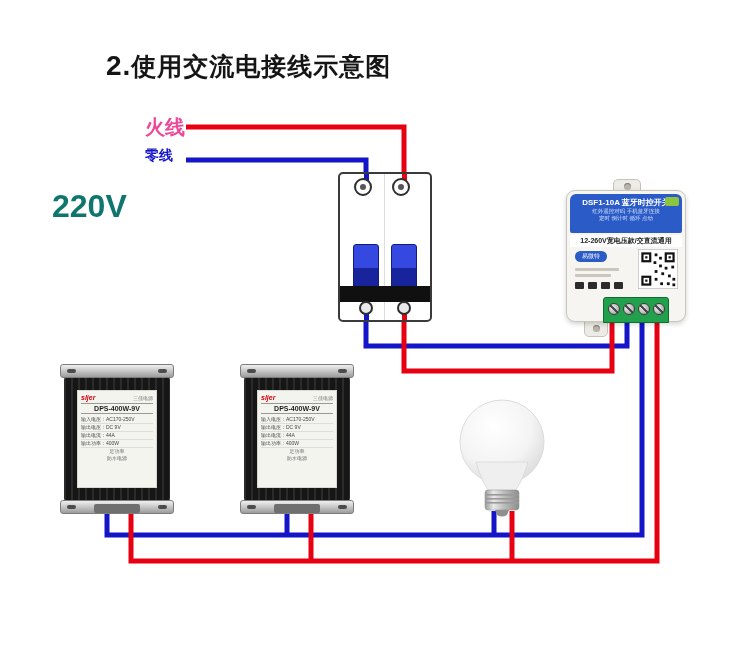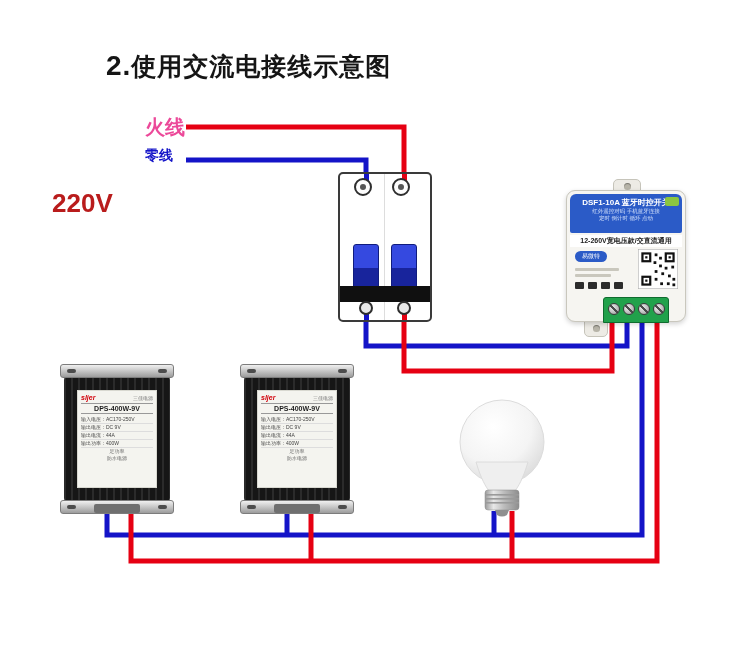--- a/index.html
+++ b/index.html
@@ -9,21 +9,21 @@
   .abs { position:absolute; }
   .wires { left:0; top:0; z-index:1; }
   .comp { z-index:2; }
   .txt { z-index:3; }
 
   
   .title { left:106px; top:50px; font-size:25px; font-weight:700; color:#151515; letter-spacing:1px; }
   .title .num { font-size:28px; }
   .lbl-live { left:145px; top:114px; font-size:20px; font-weight:700; color:#ec4899; }
   .lbl-neutral { left:145px; top:147px; font-size:14px; font-weight:700; color:#1414c8; }
-  .lbl-voltage { left:52px; top:188px; font-size:26px; font-weight:700; color:#b91c1c; }
+  .lbl-voltage { left:52px; top:188px; font-size:32px; font-weight:700; color:#0f766e; }
 
   
   .breaker { left:338px; top:172px; width:94px; height:150px; background:#fff; border:2px solid #3a3a3a; border-radius:5px; }
   .breaker .divider { position:absolute; left:44px; top:0; bottom:0; width:1px; background:#ddd; }
   .stub { position:absolute; width:5px; }
   .stub.blue { background:#1414c8; }
   .stub.red  { background:#e60012; }
   .stub.tl { left:24px; top:0; height:16px; }
   .stub.tr { left:62px; top:0; height:16px; }
   .stub.bl { left:24px; top:126px; height:20px; }

